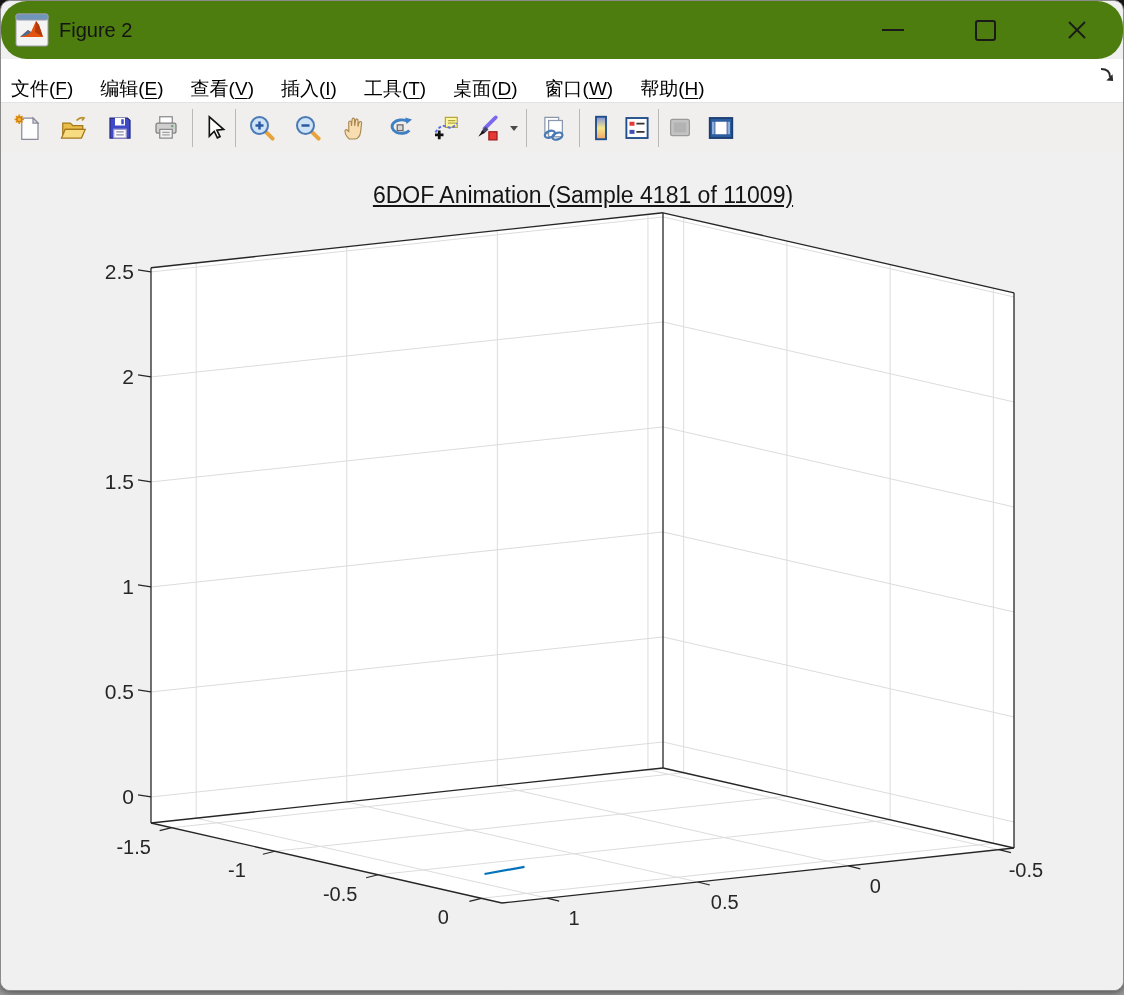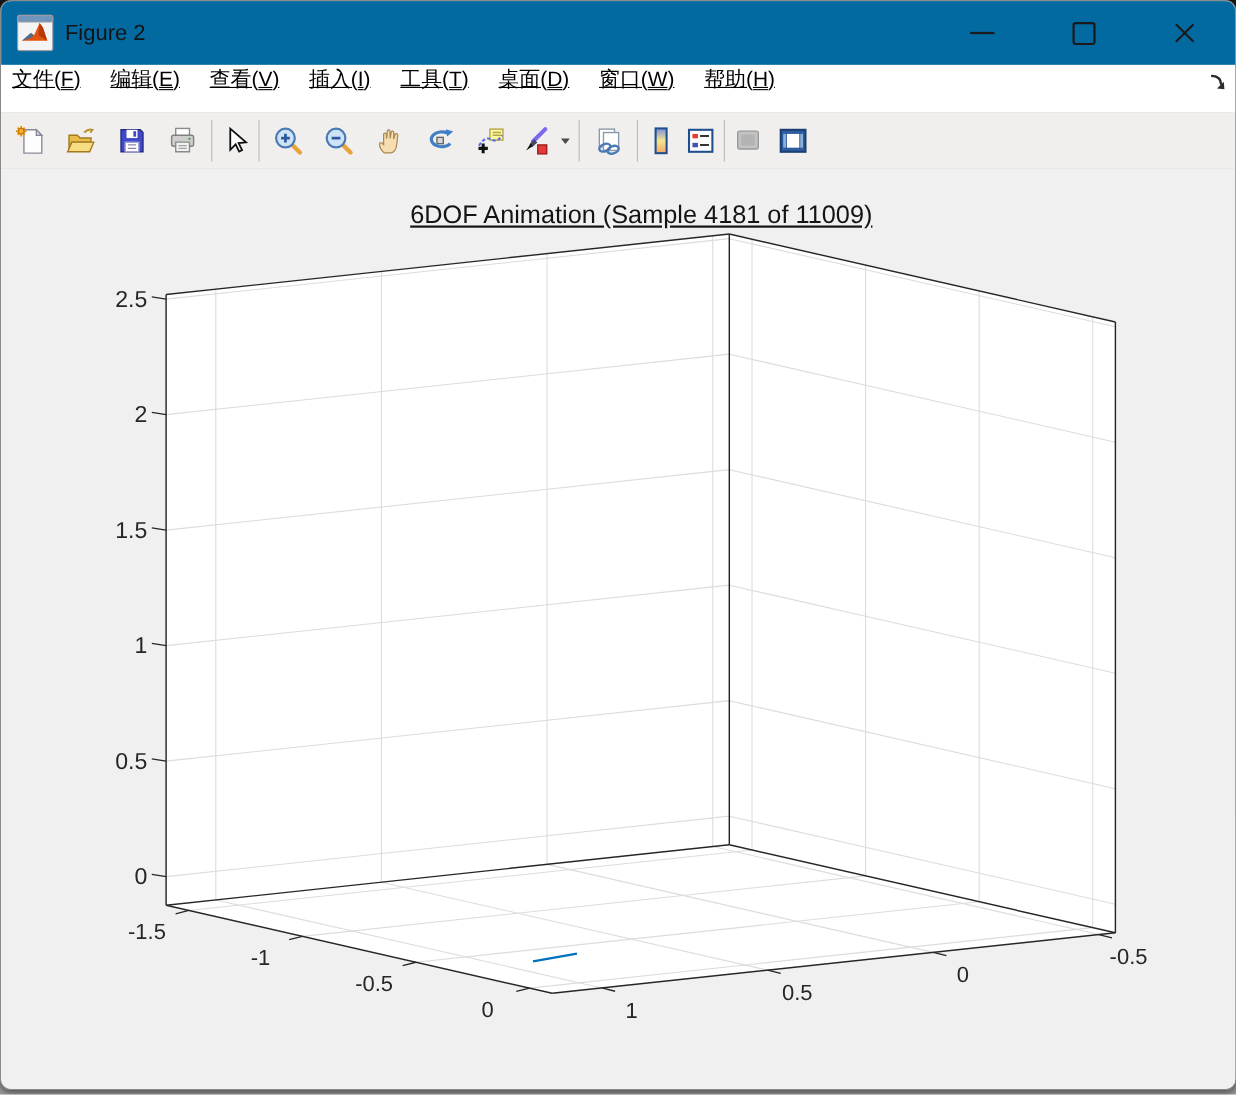--- a/index.html
+++ b/index.html
@@ -8,35 +8,34 @@
     background:linear-gradient(#161616 0%, #3c3c3c 40%, #9a9a9a 100%);
     font-family:"Liberation Sans", sans-serif;
   }
   .window{
     position:absolute;left:0;top:0;width:1122px;height:989px;
     border:1px solid #8a8a8a;border-radius:10px;overflow:hidden;
     background:#f0f0f0;box-shadow:0 2px 6px rgba(0,0,0,.45);
   }
   
   .titlebar{
-    height:58px;background:#0369a1;display:flex;align-items:center;
-    padding-left:14px;position:relative;
+    height:58px;background:#4d7c0f;display:flex;align-items:center;
+    padding-left:14px;position:relative;border-radius:26px;
   }
   .app-icon{width:34px;height:34px;display:inline-block;}
   .title-text{font-size:20px;color:#141414;margin-left:10px;}
   .win-controls{margin-left:auto;display:flex;align-items:center;height:100%;}
   .ctrl{width:92px;height:100%;display:flex;align-items:center;justify-content:center;cursor:default;}
   .minbar{width:22px;height:2px;background:#1a1a1a;display:block;}
   .maxbox{width:17px;height:17px;border:2px solid #1a1a1a;border-radius:3px;display:block;}
   
   .menubar{
-    height:43px;background:#ffffff;display:flex;align-items:flex-start;
+    height:43px;background:#ffffff;display:flex;align-items:flex-end;
     gap:27px;padding-left:10px;font-size:19px;color:#000;position:relative;
     border-bottom:1px solid #e3e3e3;
-    text-decoration:underline;
   }
   .menu-item{white-space:nowrap;cursor:default;}
   .menu-item .mn{text-decoration:underline;text-underline-offset:3px;}
   .dock-arrow{position:absolute;right:6px;top:6px;width:20px;height:20px;}
   
   .toolbar{
     height:50px;background:#f0efed;border-bottom:1px solid #c6c6c6;
     display:flex;align-items:center;padding-left:4px;
   }
   .tbtn{width:46px;height:42px;display:flex;align-items:center;justify-content:center;border-radius:3px;}

